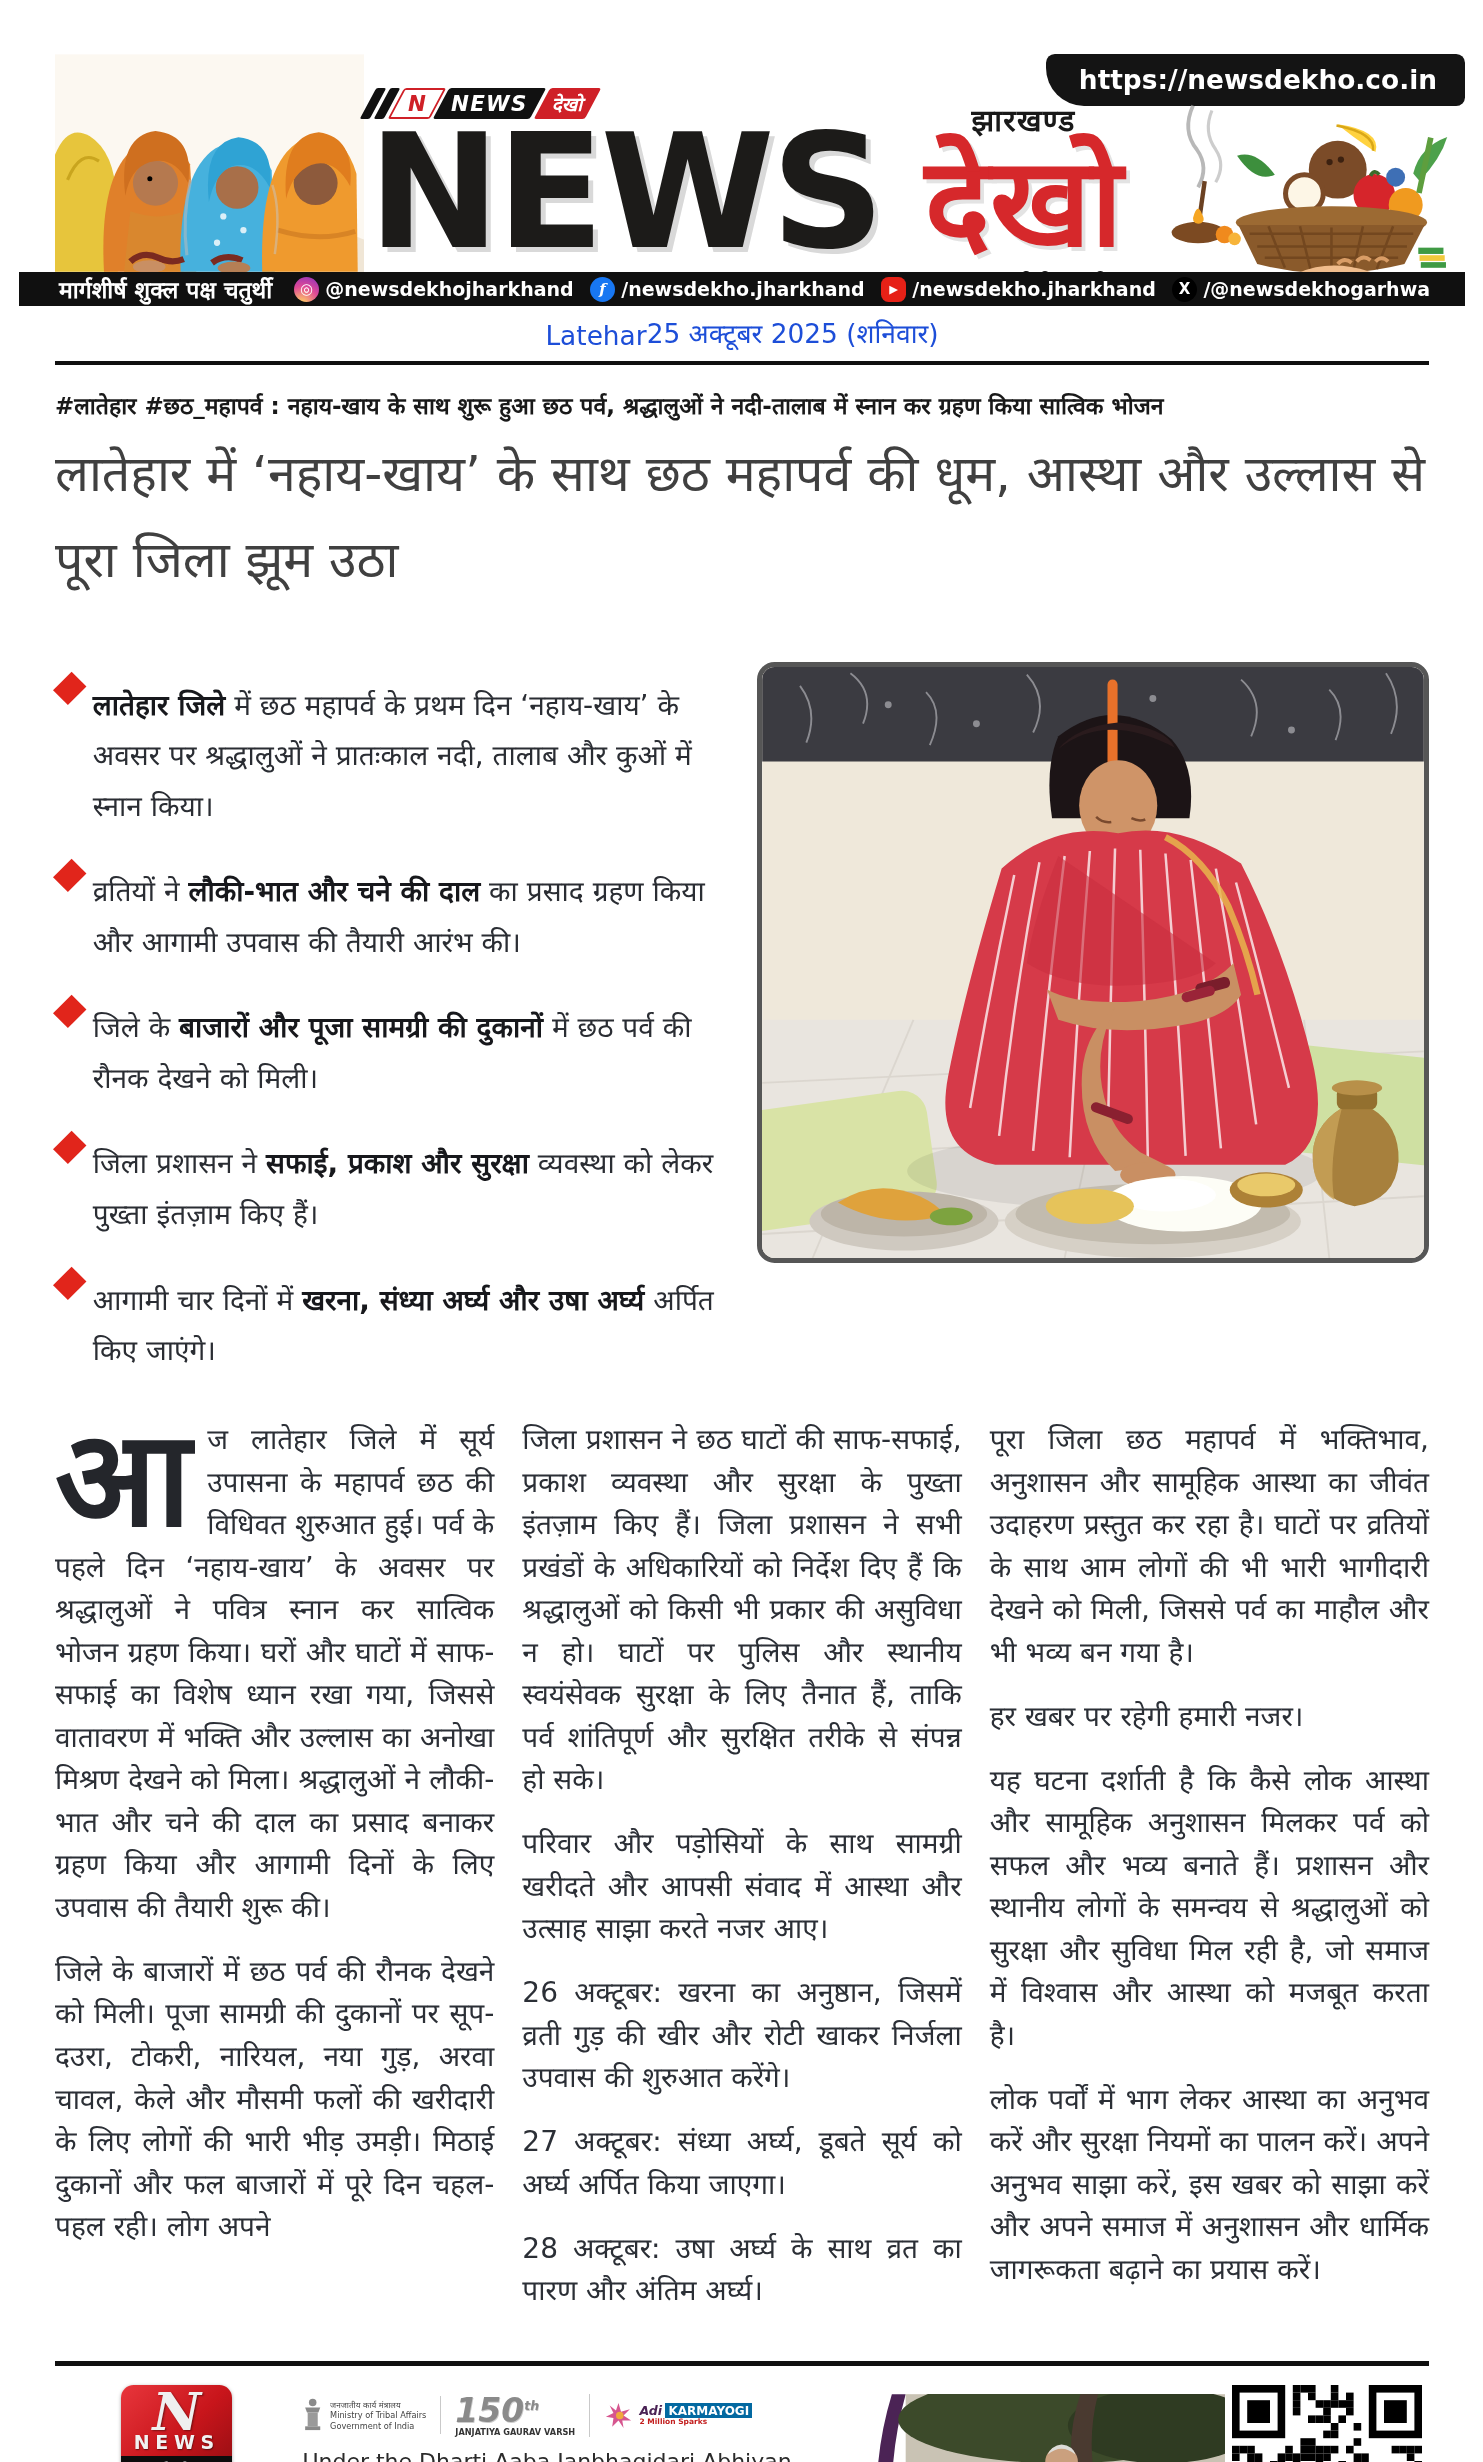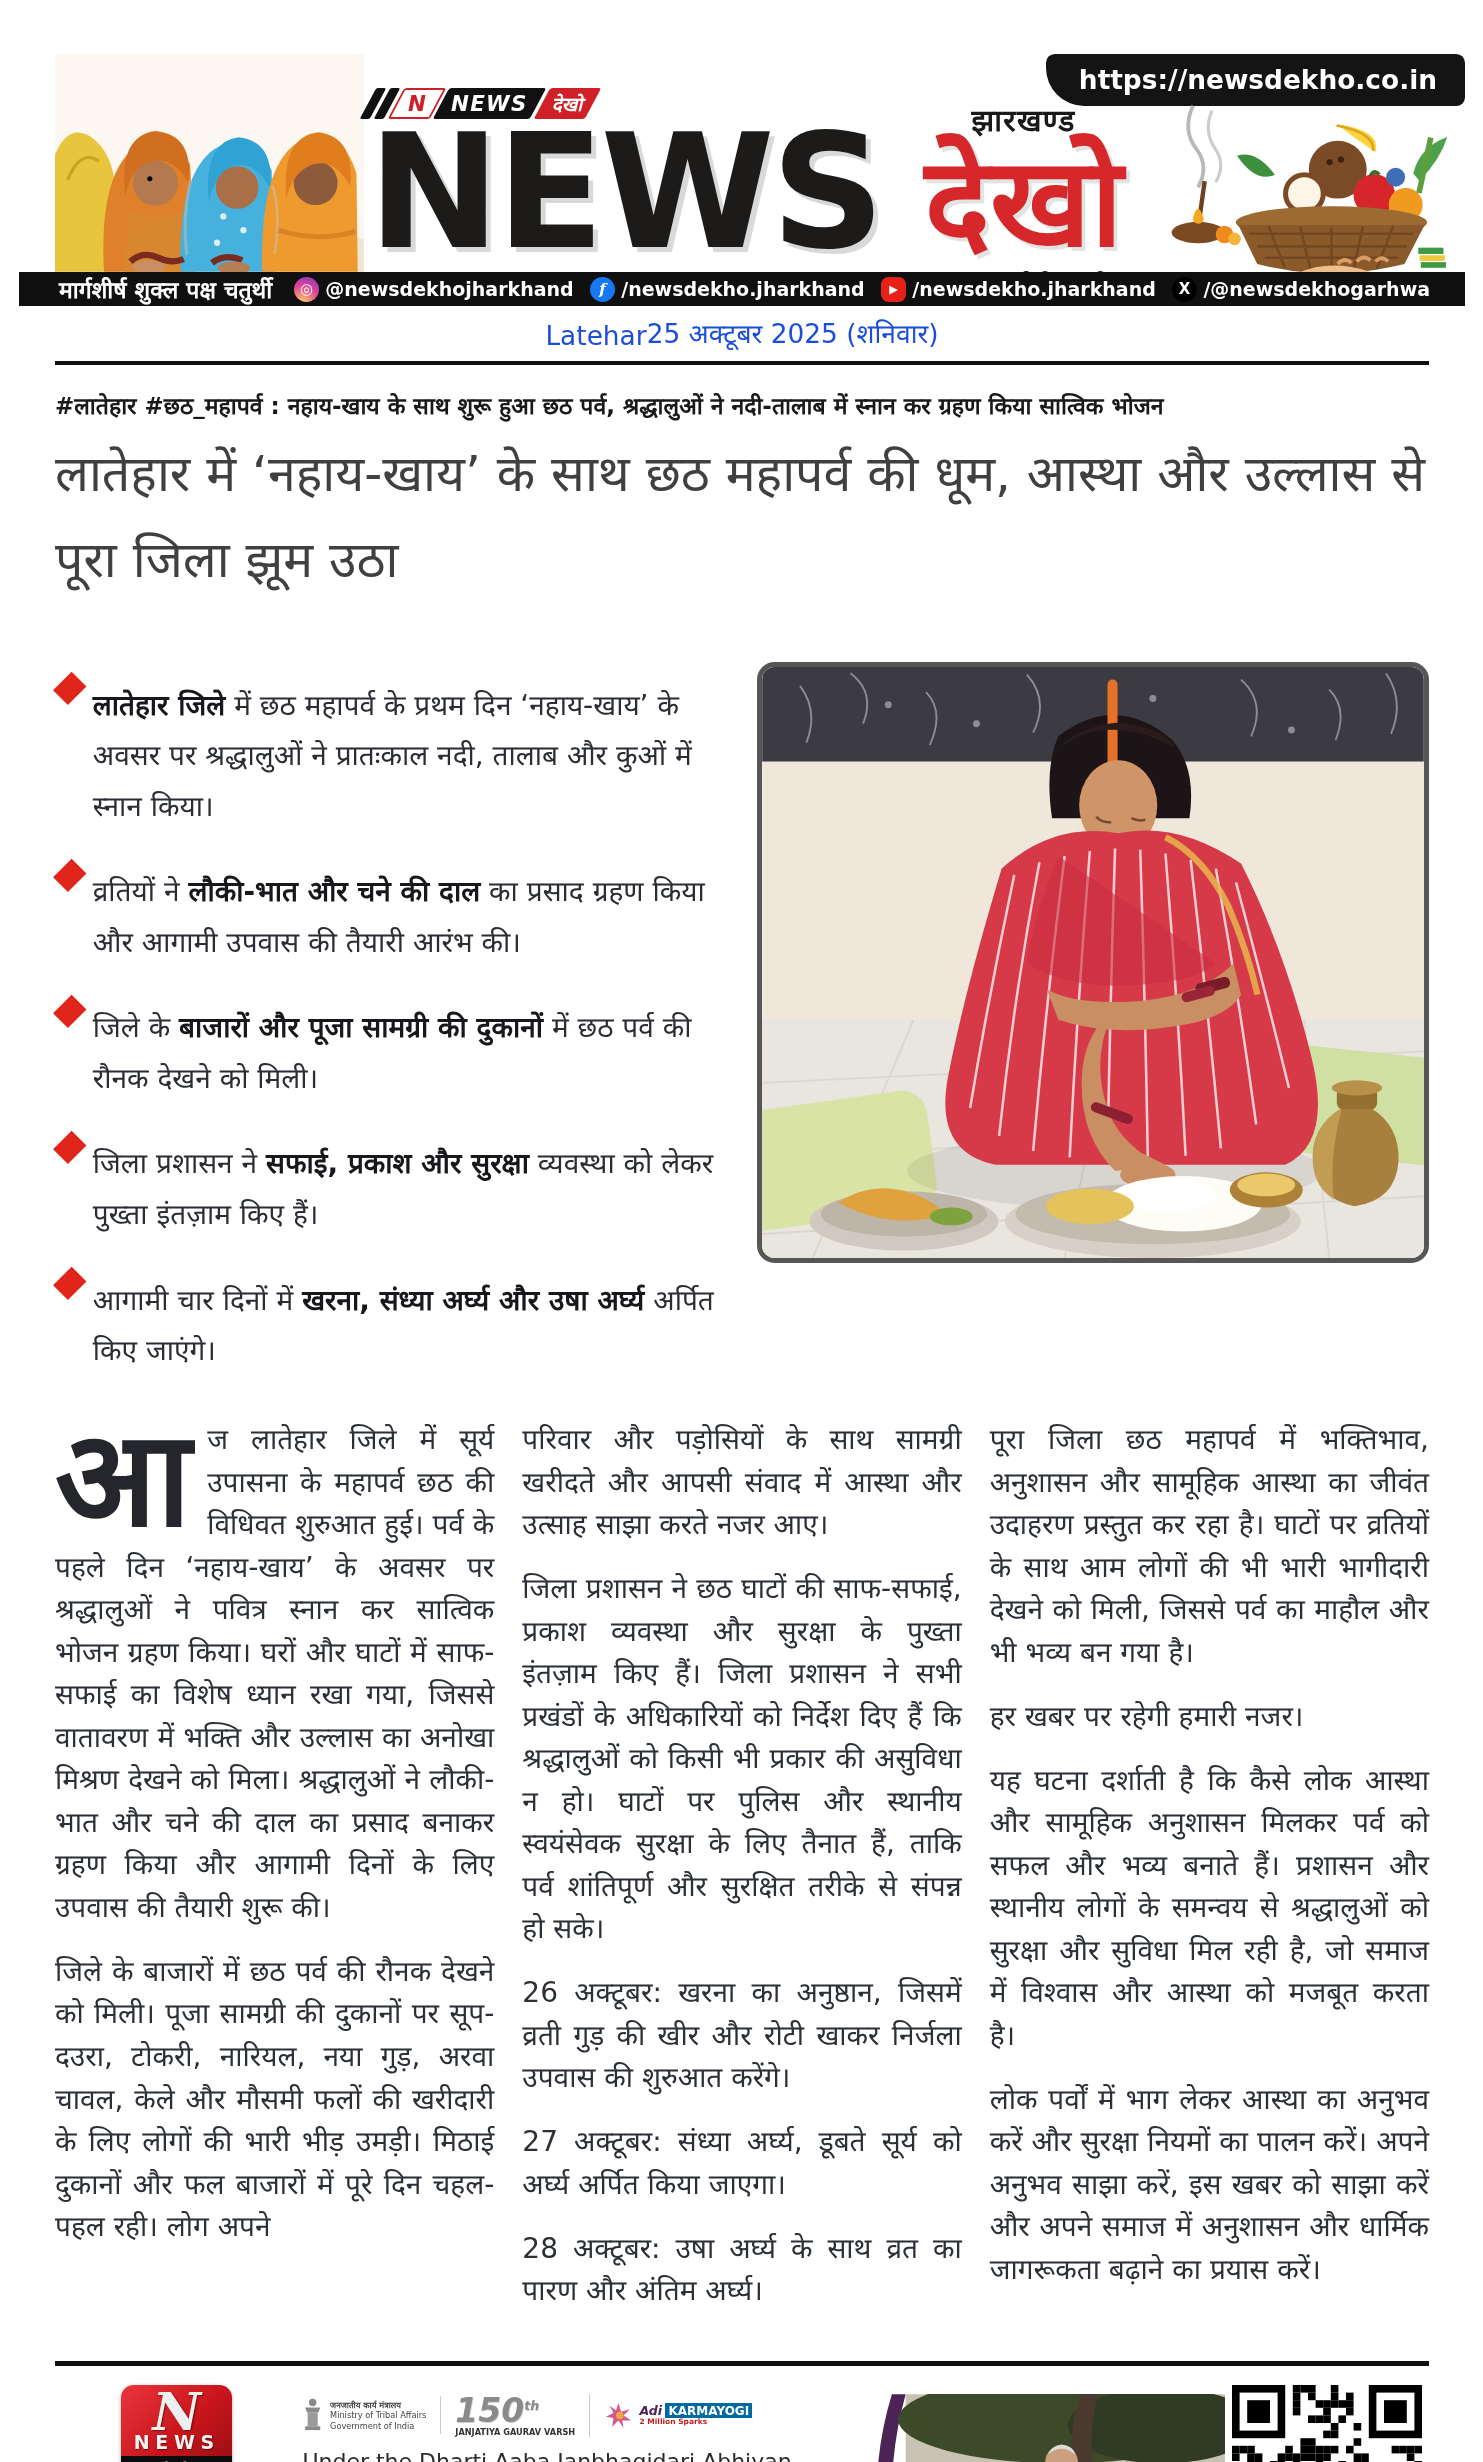--- a/index.html
+++ b/index.html
@@ -93,21 +93,21 @@
   .logo-dekho{color:#e9e9e9;font-size:17px;font-weight:700;}
   .team-label{margin-top:29px;font-size:29.6px;font-weight:800;color:#2e3236;}
 
   .gov-ad{flex:1;display:flex;align-items:flex-start;gap:17.6px;}
   .ad-text{width:553px;flex:0 0 553px;}
   .ad-logos{display:flex;align-items:center;gap:14px;height:60px;margin-bottom:3.8px;}
   .ad-logo-item{display:flex;align-items:center;gap:6.3px;padding-right:14px;border-right:1.3px solid #c9c9c9;}
   .ad-logo-item:last-child{border-right:none;}
   .emblem{width:21.4px;height:38px;display:block;}
   .ministry-lines{font-size:8.2px;color:#444;line-height:1.25;}
-  .ministry-lines .hi{font-weight:700;}
+  .ministry-lines .hi{font-weight:400;}
   .b150{font-size:33px;font-weight:900;color:#8a8a8a;line-height:1;
         font-style:italic;text-shadow:0.6px 0.6px 0 #ccc;}
   .b150 sup{font-size:12.6px;}
   .b150cap{font-size:8.2px;font-weight:800;color:#333;}
   .adi-burst{width:29px;height:29px;display:block;}
   .adi-lines{font-size:10px;line-height:1.15;color:#4b2355;}
   .adi-lines .nm{font-style:italic;font-weight:700;font-size:12.6px;}
   .adi-lines .nm2{background:#0369a1;color:#fff;font-weight:800;padding:0.6px 3.1px;font-size:12px;}
   .adi-lines .spk{color:#c21d1d;font-size:7.5px;font-weight:700;}
   .ad-kicker{font-size:22px;color:#2b2b2b;margin:1.3px 0 2.5px;}
@@ -358,22 +358,22 @@
       </svg>
     </figure>
   </section>
 
   <section class="body-cols">
     <div class="col" id="col1">
         <p><span class="dropcap">आ</span>ज लातेहार जिले में सूर्य उपासना के महापर्व छठ की विधिवत शुरुआत हुई। पर्व के पहले दिन ‘नहाय-खाय’ के अवसर पर श्रद्धालुओं ने पवित्र स्नान कर सात्विक भोजन ग्रहण किया। घरों और घाटों में साफ-सफाई का विशेष ध्यान रखा गया, जिससे वातावरण में भक्ति और उल्लास का अनोखा मिश्रण देखने को मिला। श्रद्धालुओं ने लौकी-भात और चने की दाल का प्रसाद बनाकर ग्रहण किया और आगामी दिनों के लिए उपवास की तैयारी शुरू की।</p>
         <p>जिले के बाजारों में छठ पर्व की रौनक देखने को मिली। पूजा सामग्री की दुकानों पर सूप-दउरा, टोकरी, नारियल, नया गुड़, अरवा चावल, केले और मौसमी फलों की खरीदारी के लिए लोगों की भारी भीड़ उमड़ी। मिठाई दुकानों और फल बाजारों में पूरे दिन चहल-पहल रही। लोग अपने</p>
       </div>
     <div class="col" id="col2">
+        <p>जिला प्रशासन ने छठ घाटों की साफ-सफाई, प्रकाश व्यवस्था और सुरक्षा के पुख्ता इंतज़ाम किए हैं। जिला प्रशासन ने सभी प्रखंडों के अधिकारियों को निर्देश दिए हैं कि श्रद्धालुओं को किसी भी प्रकार की असुविधा न हो। घाटों पर पुलिस और स्थानीय स्वयंसेवक सुरक्षा के लिए तैनात हैं, ताकि पर्व शांतिपूर्ण और सुरक्षित तरीके से संपन्न हो सके।</p>
         <p>परिवार और पड़ोसियों के साथ सामग्री खरीदते और आपसी संवाद में आस्था और उत्साह साझा करते नजर आए।</p>
-        <p>जिला प्रशासन ने छठ घाटों की साफ-सफाई, प्रकाश व्यवस्था और सुरक्षा के पुख्ता इंतज़ाम किए हैं। जिला प्रशासन ने सभी प्रखंडों के अधिकारियों को निर्देश दिए हैं कि श्रद्धालुओं को किसी भी प्रकार की असुविधा न हो। घाटों पर पुलिस और स्थानीय स्वयंसेवक सुरक्षा के लिए तैनात हैं, ताकि पर्व शांतिपूर्ण और सुरक्षित तरीके से संपन्न हो सके।</p>
         <p>26 अक्टूबर: खरना का अनुष्ठान, जिसमें व्रती गुड़ की खीर और रोटी खाकर निर्जला उपवास की शुरुआत करेंगे।</p>
         <p>27 अक्टूबर: संध्या अर्घ्य, डूबते सूर्य को अर्घ्य अर्पित किया जाएगा।</p>
         <p>28 अक्टूबर: उषा अर्घ्य के साथ व्रत का पारण और अंतिम अर्घ्य।</p>
       </div>
     <div class="col" id="col3">
         <p>पूरा जिला छठ महापर्व में भक्तिभाव, अनुशासन और सामूहिक आस्था का जीवंत उदाहरण प्रस्तुत कर रहा है। घाटों पर व्रतियों के साथ आम लोगों की भी भारी भागीदारी देखने को मिली, जिससे पर्व का माहौल और भी भव्य बन गया है।</p>
         <p>हर खबर पर रहेगी हमारी नजर।</p>
         <p>यह घटना दर्शाती है कि कैसे लोक आस्था और सामूहिक अनुशासन मिलकर पर्व को सफल और भव्य बनाते हैं। प्रशासन और स्थानीय लोगों के समन्वय से श्रद्धालुओं को सुरक्षा और सुविधा मिल रही है, जो समाज में विश्वास और आस्था को मजबूत करता है।</p>
         <p>लोक पर्वों में भाग लेकर आस्था का अनुभव करें और सुरक्षा नियमों का पालन करें। अपने अनुभव साझा करें, इस खबर को साझा करें और अपने समाज में अनुशासन और धार्मिक जागरूकता बढ़ाने का प्रयास करें।</p>
       </div>

